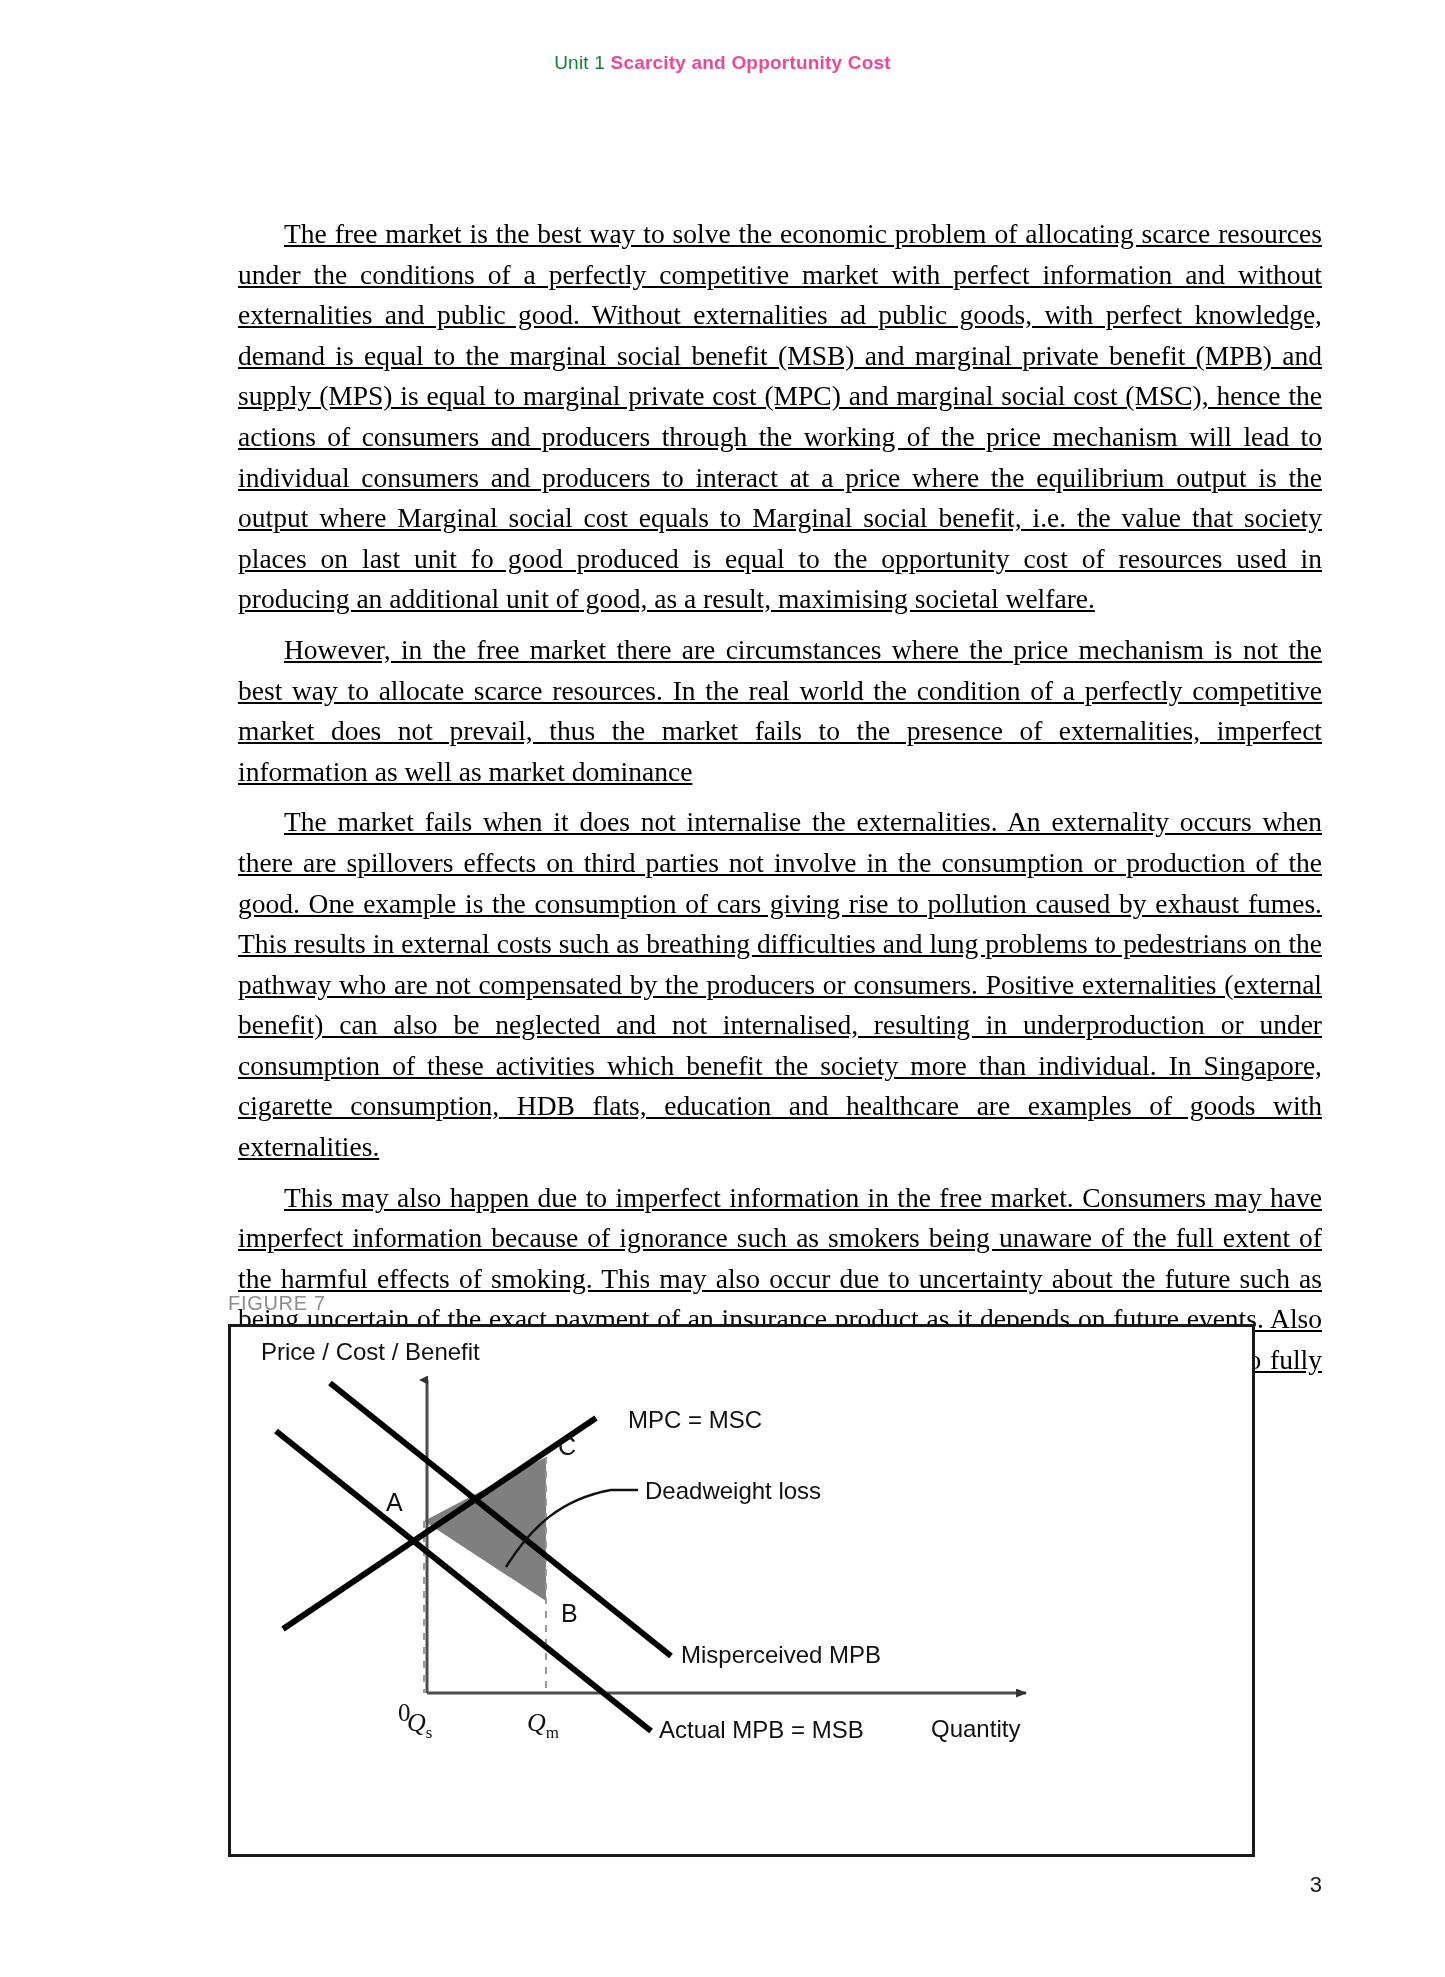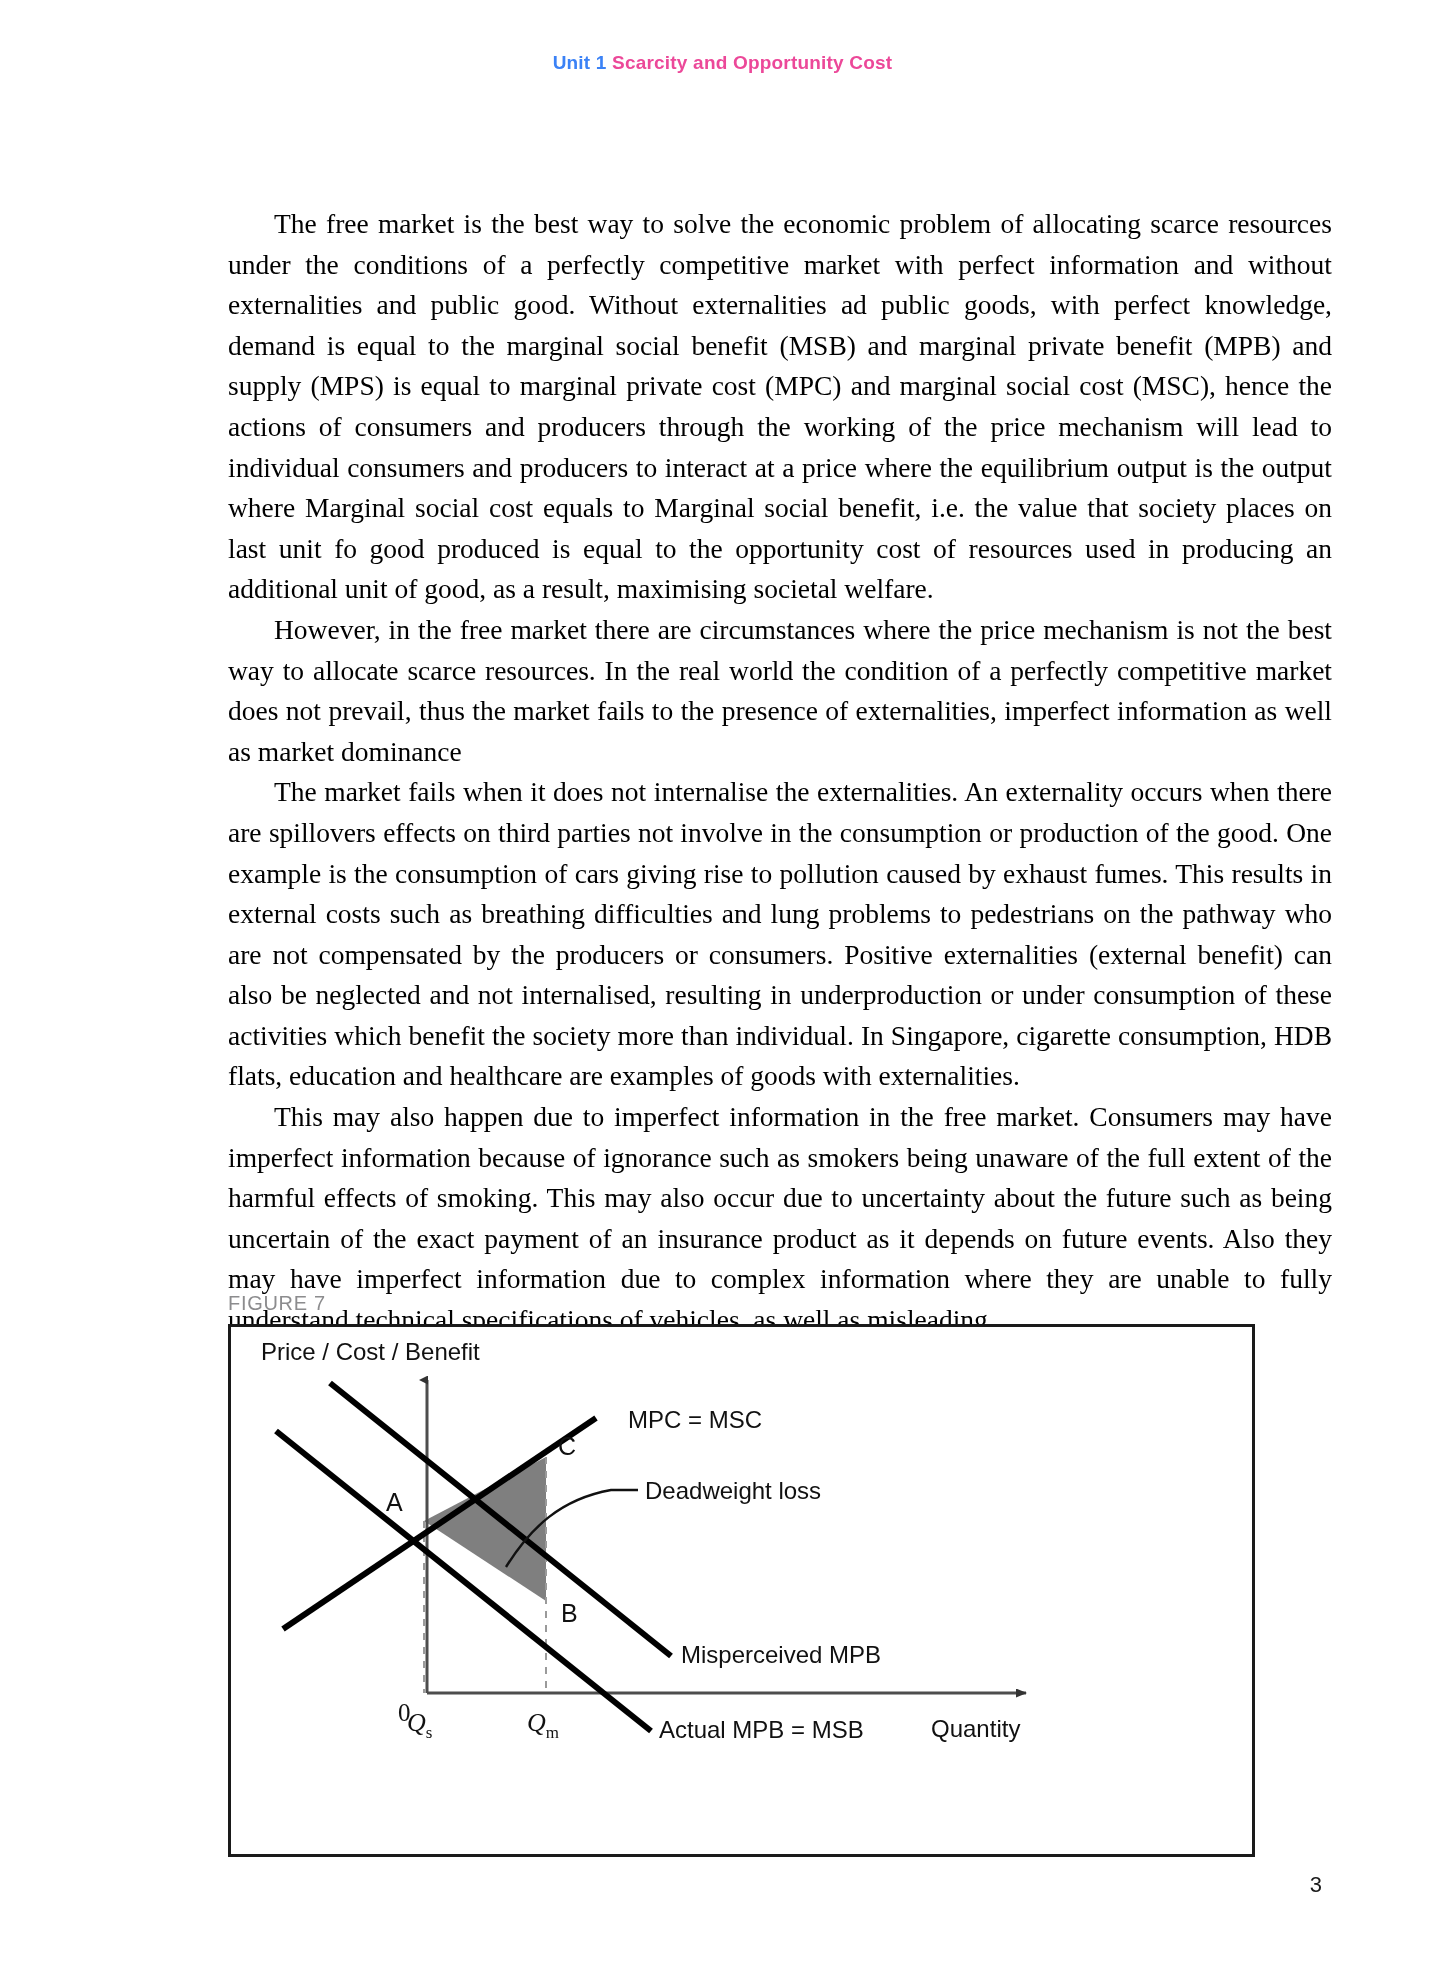--- a/index.html
+++ b/index.html
@@ -22,43 +22,44 @@
     top: 52px;
     left: 0;
     width: 1445px;
     text-align: center;
     font-family: "Liberation Sans", "DejaVu Sans", sans-serif;
     font-size: 19px;
     letter-spacing: 0.2px;
     color: #8d8d8f;
   }
   #running-header .hdr-unit {
-    font-weight: 700;
-    color: #3b82f6;
+    font-weight: 400;
+    color: #15803d;
   }
   #running-header .hdr-title {
     font-weight: 700;
     color: #ec4899;
   }
 
   
   #text-column {
     position: absolute;
     left: 228px;
     top: 204px;
     width: 1104px;
   }
   .body-paragraph {
-    margin: 0;
+    margin: 10px;
     text-align: justify;
     text-justify: inter-word;
     font-size: 27.5px;
     line-height: 40.6px;
     text-indent: 46px;
     hyphens: none;
+    text-decoration: underline;
     -webkit-hyphens: none;
   }
   .body-paragraph.last-line-loose {
     text-align-last: left;
   }
 
   
   #figure-block {
     position: absolute;
     left: 228px;

